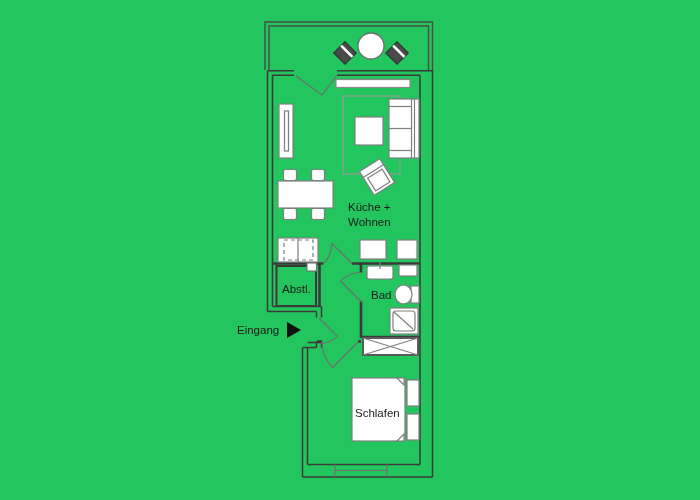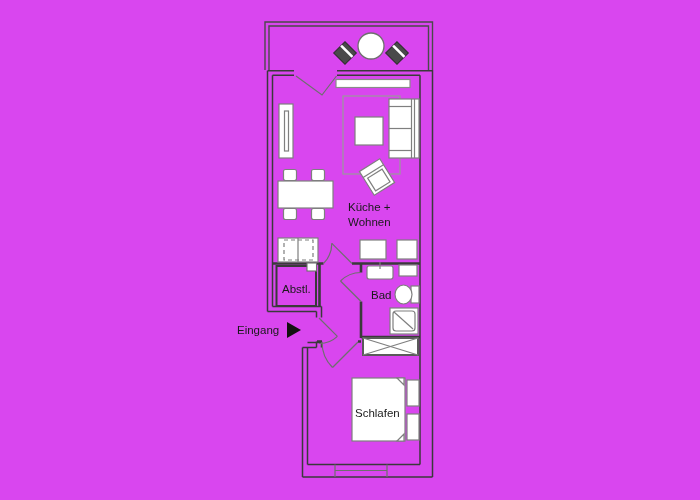--- a/index.html
+++ b/index.html
@@ -1,16 +1,16 @@
 <!DOCTYPE html>
 <html><head>
 <meta charset="utf-8">
 <style>
   html,body{margin:0;padding:0;background:#ffffff;}
-  .canvas{position:relative;width:700px;height:500px;background:#d946ef;overflow:hidden;
+  .canvas{position:relative;width:700px;height:500px;background:#22c55e;overflow:hidden;
           font-family:"Liberation Sans", sans-serif;text-decoration:underline;}
   svg{position:absolute;left:0;top:0;}
   text{font-family:"Liberation Sans", sans-serif;fill:#1a1a1a;}
   .room-label{font-size:11.5px;}
 </style>
 </head>
 <body>
 
 <div class="canvas">
 <svg width="700" height="500" viewBox="0 0 700 500">

